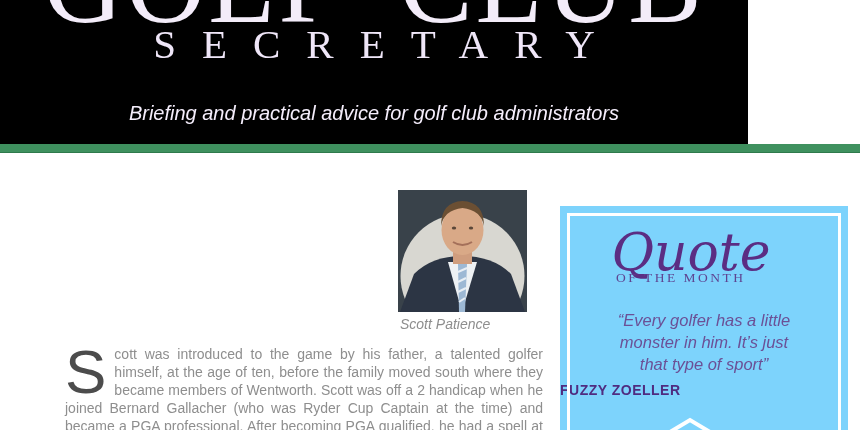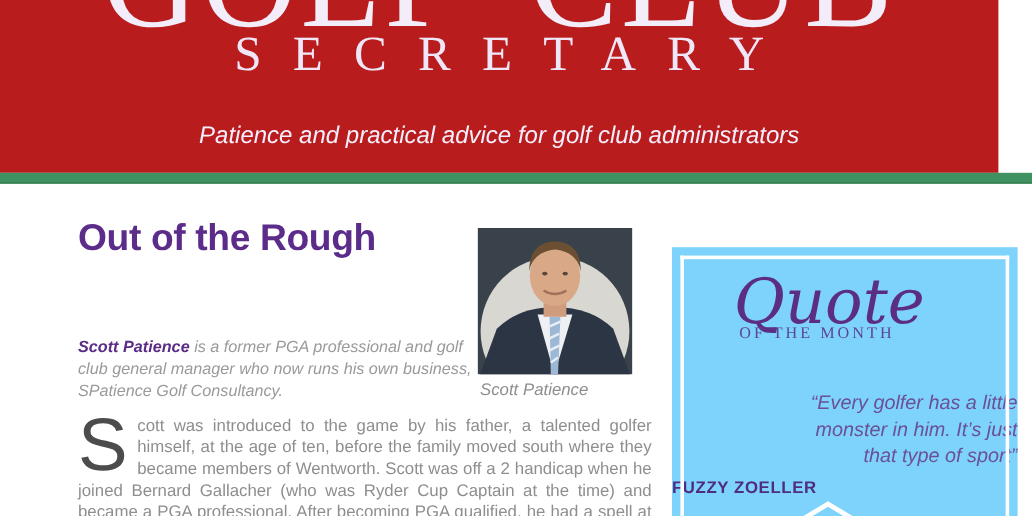--- a/index.html
+++ b/index.html
@@ -1,22 +1,22 @@
 <!DOCTYPE html>
 <html><head>
 <meta charset="utf-8">
 <style>
   * { margin: 0; padding: 0; box-sizing: border-box; }
   html, body { width: 860px; height: 430px; overflow: hidden; background: #fff;
     font-family: "Liberation Sans", sans-serif; }
   .page { position: relative; width: 860px; height: 430px; overflow: hidden; background: #fff; }
 
   
-  .masthead { position: absolute; left: 0; top: 0; width: 832px; height: 144px;
-    background: #b91c1c; overflow: hidden; }
+  .masthead { position: absolute; left: 0; top: 0; width: 748px; height: 144px;
+    background: #000000; overflow: hidden; }
   .mast-title1 { position: absolute; top: -78px; left: 0; width: 100%;
     text-align: center; font-family: "Liberation Serif", serif;
     font-size: 110px; color: #f3ecf9; letter-spacing: 3px; word-spacing: 26px; white-space: nowrap; }
   .mast-title2 { position: absolute; top: 20px; left: 0; width: 100%;
     text-align: center; font-family: "Liberation Serif", serif;
     font-size: 41px; color: #efe6f8; letter-spacing: 26px; text-indent: 26px; white-space: nowrap; }
   .tagline { position: absolute; top: 102px; left: 0; width: 100%;
     text-align: center; font-style: italic; font-size: 20px; color: #f5eefc; }
   .green-bar { position: absolute; left: 0; top: 144px; width: 860px; height: 9px;
     background: #3f915f; border-bottom: 1px solid #2e7a4c; }
@@ -43,42 +43,40 @@
   .quote-box { position: absolute; left: 560px; top: 206px; width: 288px; height: 242px;
     background: #7dd3fc; overflow: hidden; }
   .quote-border { position: absolute; left: 7px; right: 7px; top: 7px; bottom: -6px;
     border: 3px solid #ffffff; border-bottom: none; pointer-events: none; }
   .quote-script { margin-top: 20px; margin-left: -26px; text-align: center;
     font-family: "DejaVu Serif", serif; font-style: italic; font-size: 52px;
     color: #5b2d83; line-height: 52px; }
   .quote-sub { margin-top: -8px; padding-left: 56px;
     font-family: "Liberation Serif", serif; font-size: 13.5px; letter-spacing: 2.5px;
     color: #5e4492; }
-  .quote-text { margin-top: 39px; text-align: right; font-style: italic;
+  .quote-text { margin-top: 23px; text-align: center; font-style: italic;
     font-size: 16.5px; line-height: 22px; color: #6b5096; white-space: pre-line; }
   .quote-attr { margin-top: 7px; text-align: left; font-weight: bold;
     font-size: 14px; letter-spacing: 0.5px; color: #4f2c80; }
   .quote-chevron { position: absolute; left: 0; bottom: 0; }
 </style>
 </head>
 <body>
 
 <div class="page">
 
   <header class="masthead">
     <div class="mast-title1">GOLF CLUB</div>
     <div class="mast-title2">SECRETARY</div>
-    <div class="tagline">Patience and practical advice for golf club administrators</div>
+    <div class="tagline">Briefing and practical advice for golf club administrators</div>
   </header>
   <div class="green-bar"></div>
 
-  <h1 class="headline">Out of the Rough</h1>
 
 
-  <p class="intro"><span class="name">Scott Patience</span><span> is a former PGA professional and golf club general manager who now runs his own business, SPatience Golf Consultancy.</span></p>
 
   <p class="bodycopy"><span class="dropcap">S</span><span>cott was introduced to the game by his father, a talented golfer himself, at the age of ten, before the family moved south where they became members of Wentworth. Scott was off a 2 handicap when he joined Bernard Gallacher (who was Ryder Cup Captain at the time) and became a PGA professional. After becoming PGA qualified, he had a spell at Quinta</span></p>
 
   <div class="portrait">
     <svg width="129" height="122" viewBox="0 0 129 122">
       <rect x="0" y="0" width="129" height="122" fill="#39424a"></rect>
       <circle cx="64.5" cy="86" r="62" fill="#d8d7d1"></circle>
 
       <path d="M2,122 L16,84 Q34,66 64,66 Q95,66 113,84 L127,122 Z" fill="#2c3544"></path>
 

